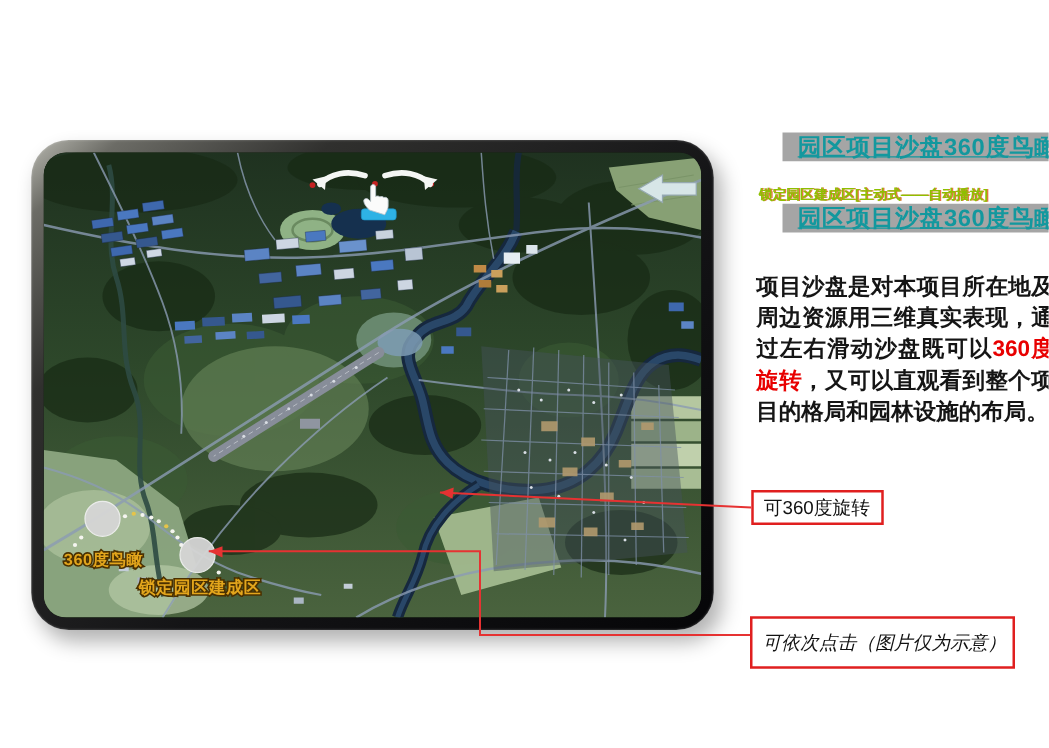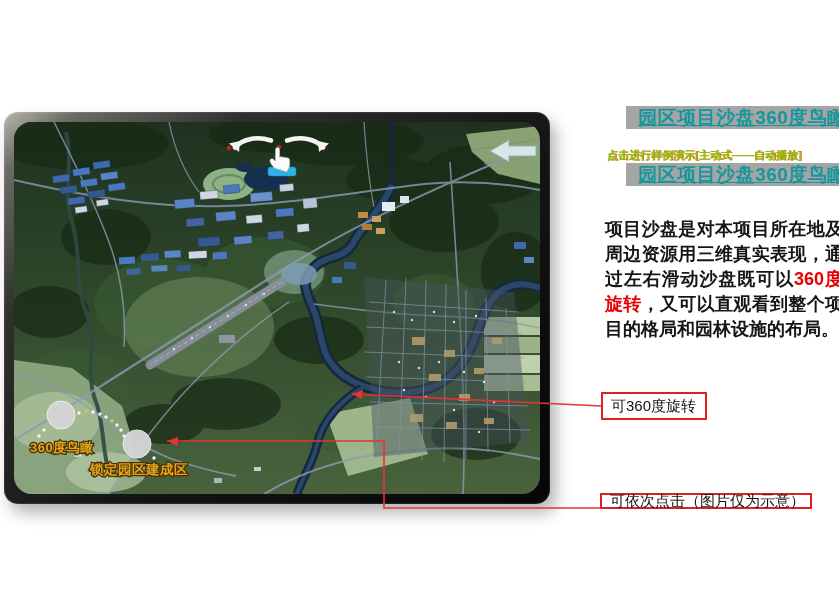--- a/index.html
+++ b/index.html
@@ -1,20 +1,20 @@
 <!DOCTYPE html>
 <html><head>
 <meta charset="utf-8">
 <style>
   html,body{margin:0;padding:0;background:#ffffff;}
   .slide{position:relative;width:839px;height:598px;background:#ffffff;overflow:hidden;
          font-family:"Liberation Sans",sans-serif;}
   
-  .tablet{position:absolute;left:4px;top:112px;width:546px;height:392px;
-          border-radius:14px;box-sizing:border-box;padding:10px;
+  .tablet{position:absolute;left:25px;top:112px;width:546px;height:392px;
+          border-radius:30px;box-sizing:border-box;padding:10px;
           background:linear-gradient(140deg,#b8b8b0 0%,#6c6c66 7%,#30302e 24%,#141416 58%,#060608 100%);
           box-shadow:6px 9px 16px rgba(0,0,0,.30), inset 0 0 2px rgba(255,255,255,.35);}
   .screen{position:relative;width:526px;height:372px;border-radius:18px;overflow:hidden;
           background:#22361f;box-shadow:inset 0 0 10px rgba(0,0,0,.75);}
   .screen svg{display:block;width:526px;height:372px;}
   
   .connectors{position:absolute;left:0;top:0;pointer-events:none;}
   
   .caption{position:absolute;left:607px;width:230px;font-size:11px;font-weight:bold;
            color:#8dc000;text-shadow:1px 0 0 rgba(222,80,20,.8);letter-spacing:0px;white-space:nowrap;}
@@ -23,21 +23,21 @@
        display:flex;align-items:center;justify-content:center;cursor:pointer;margin-left:24px;}
   .bar1{top:106px;} .bar2{top:163px;}
   .bar-text{color:#13989e;font-weight:bold;font-size:19px;text-decoration:underline;
             letter-spacing:.5px;white-space:nowrap;}
   .desc{position:absolute;left:605px;top:217px;width:238px;font-size:18px;font-weight:bold;
         color:#151515;line-height:25px;text-align:justify;}
   .desc .hl{color:#e80000;}
   .callout{position:absolute;box-sizing:border-box;border:2px solid #e01f1f;background:#ffffff;
            color:#111;font-size:15px;display:flex;align-items:center;padding:0 8px;white-space:nowrap;}
   .callout1{left:601px;top:392px;width:106px;height:28px;}
-  .callout2{left:600px;top:493px;width:212px;height:16px;}
+  .callout2{left:600px;top:493px;width:212px;height:42px;font-style:italic;}
 </style>
 </head>
 <body>
 
 <div class="slide">
 
   <div class="tablet">
     <div class="screen">
       <svg viewBox="0 0 526 372">
         <defs>
@@ -280,21 +280,21 @@
     <path d="M 352,394 L 601,406" stroke="#e63232" stroke-width="1.6" fill="none"></path>
     <polygon points="352,394 363,390 362,399" fill="#e63232"></polygon>
     <path d="M 167,441 L 384,441 L 384,508 L 600,508" stroke="#e63232" stroke-width="1.6" fill="none"></path>
     <polygon points="167,441 178,437 178,446" fill="#e63232"></polygon>
   </svg>
 
   <div class="bar bar1">
     <span class="bar-text">园区项目沙盘360度鸟瞰</span>
   </div>
 
-  <div class="caption cap2">点击进行样例演示[主动式——自动播放]</div>
+  <div class="caption cap2">锁定园区建成区[主动式——自动播放]</div>
   <div class="bar bar2">
     <span class="bar-text">园区项目沙盘360度鸟瞰</span>
   </div>
 
   <div class="desc"><span>项目沙盘是对本项目所在地及周边资源用三维真实表现，通过左右滑动沙盘既可以</span><span class="hl">360度旋转</span><span>，又可以直观看到整个项目的格局和园林设施的布局。</span></div>
 
   <div class="callout callout1">可360度旋转</div>
   <div class="callout callout2">可依次点击（图片仅为示意）</div>
 
 </div>

